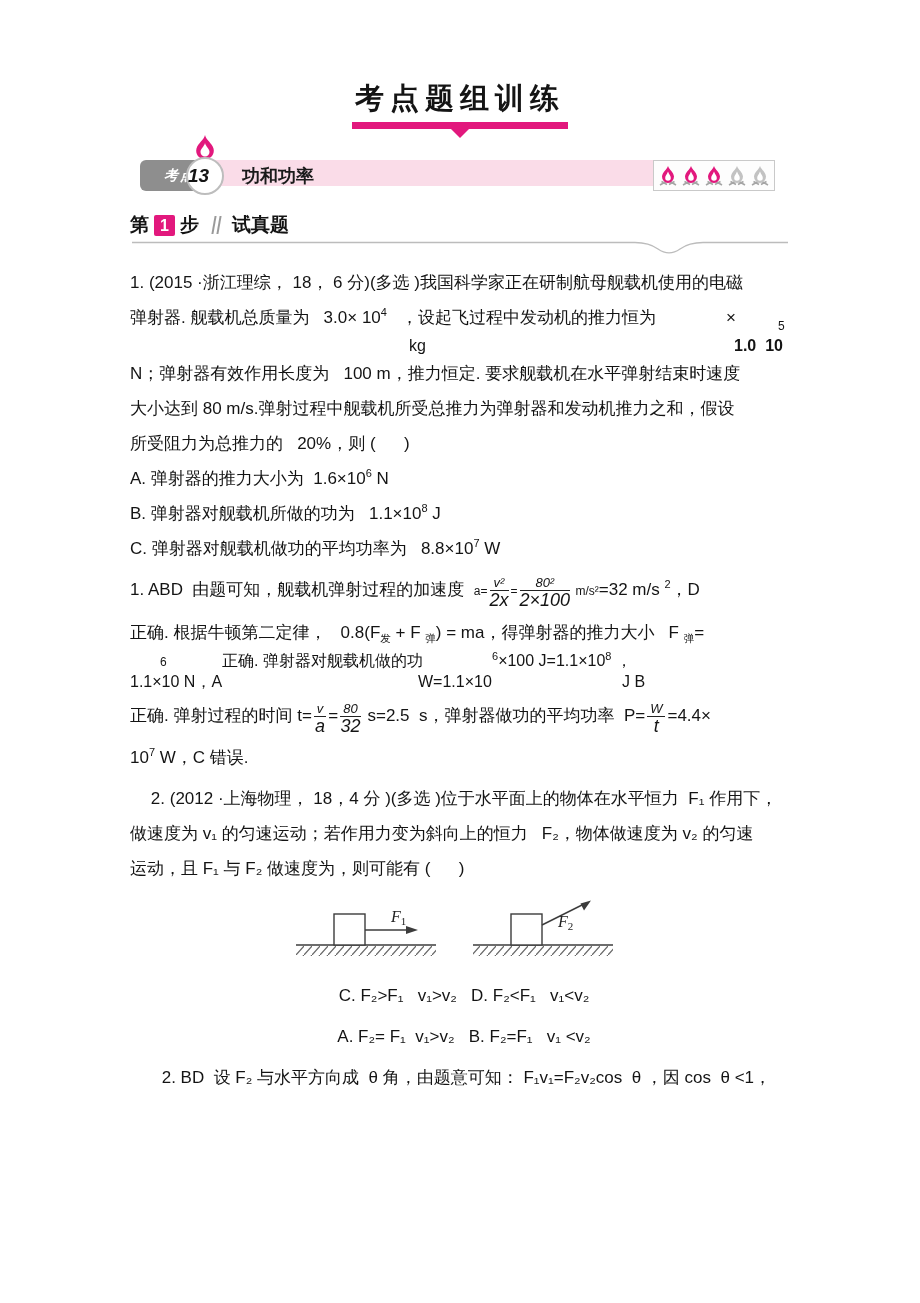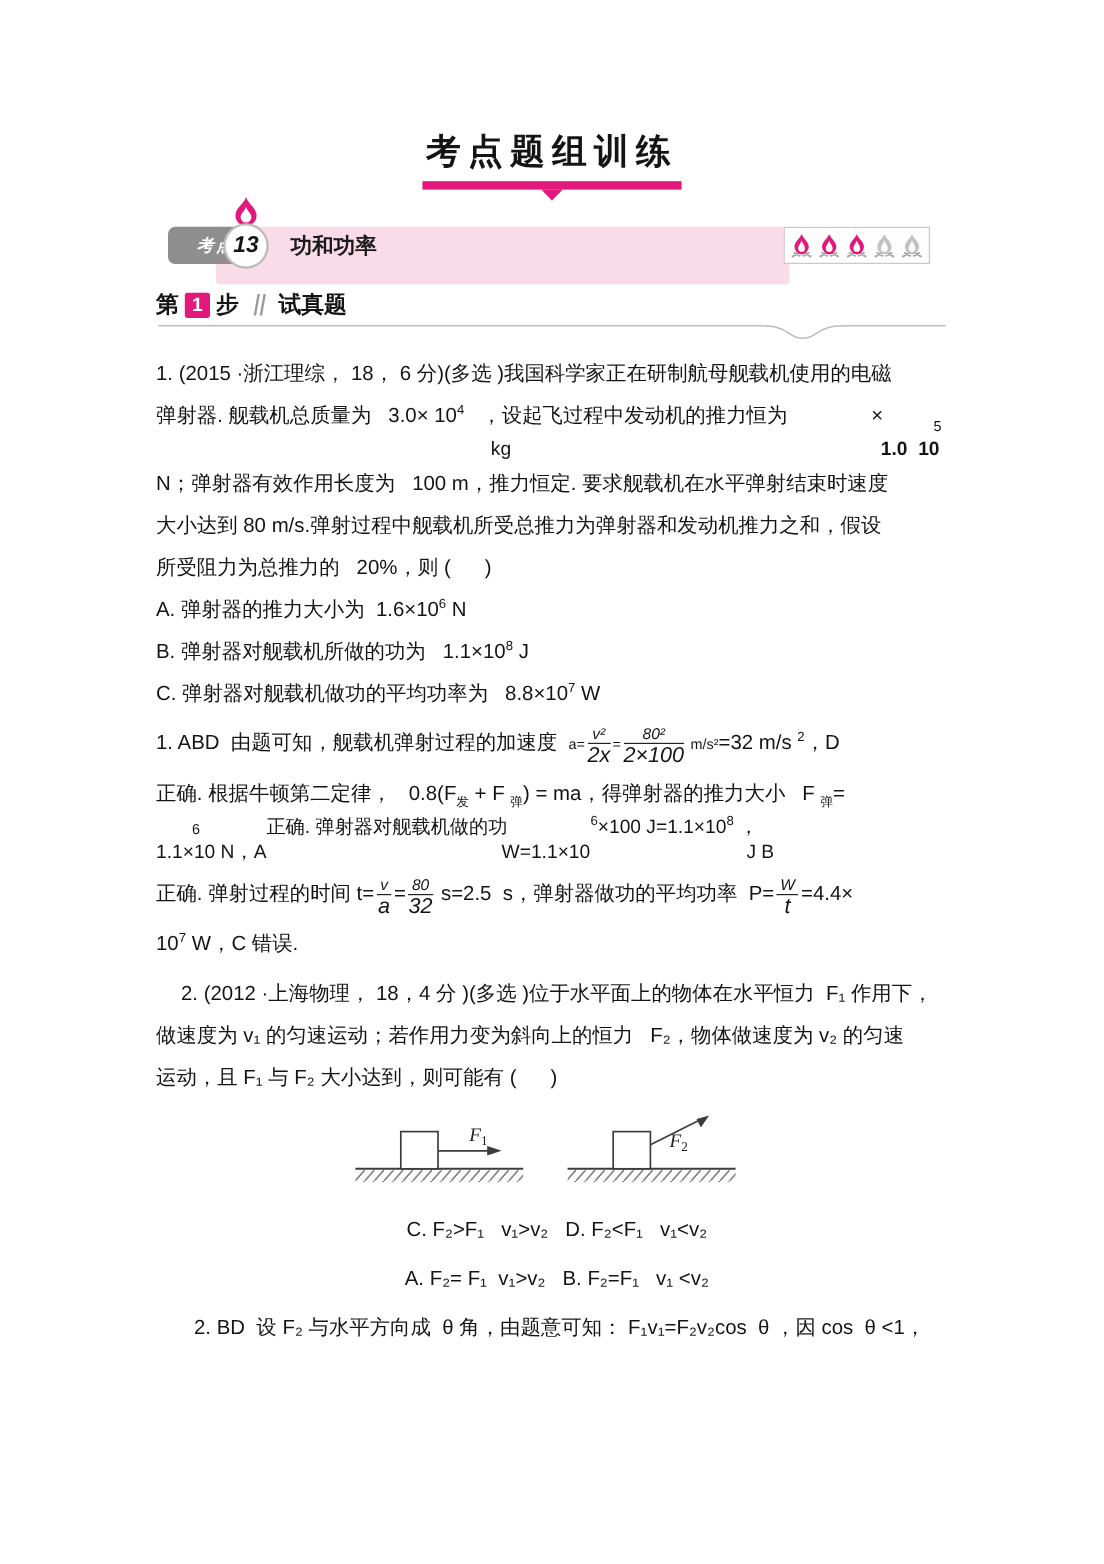--- a/index.html
+++ b/index.html
@@ -1,32 +1,32 @@
 <!DOCTYPE html>
 <html><head>
 <meta charset="utf-8">
 <style>
   html,body{margin:0;padding:0;background:#ffffff;}
   .page{position:relative;width:920px;height:1303px;background:#fff;overflow:hidden;
         font-family:"Liberation Sans","DejaVu Sans",sans-serif;color:#141414;}
 
   
-  .doc-title{padding-top:111px;text-align:center;font-size:29px;font-weight:bold;letter-spacing:6px;line-height:32px;}
+  .doc-title{padding-top:82px;text-align:center;font-size:29px;font-weight:bold;letter-spacing:6px;line-height:32px;}
   .title-rule{width:216px;height:7px;background:#e2187d;margin:8px auto 0 auto;position:relative;}
   .title-rule .tri{position:absolute;left:50%;top:7px;margin-left:-9px;width:0;height:0;
         border-left:9px solid transparent;border-right:9px solid transparent;border-top:9px solid #e2187d;}
 
   
   .banner{position:relative;margin:31px 0 0 140px;width:635px;height:31px;}
-  .pink-bar{position:absolute;left:40px;top:0;width:478px;height:48px;background:#fadce8;border-radius:3px;}
+  .pink-bar{position:absolute;left:40px;top:0;width:478px;height:26px;background:#fadce8;border-radius:3px;}
   .pink-bar .topic{position:absolute;left:62px;top:4px;font-size:18px;font-weight:bold;color:#1a1a1a;}
   .tab{position:absolute;left:0;top:0;width:56px;height:31px;background:#8e8e8e;border-radius:6px 0 0 6px;
        color:#fff;font-size:14px;font-style:italic;font-weight:bold;text-align:right;line-height:31px;letter-spacing:2px;}
   .num-circle{position:absolute;left:46px;top:-3px;width:34px;height:34px;background:#fff;border:2px solid #bdbdbd;
-       border-radius:50%;text-align:center;line-height:34px;font-size:19px;font-weight:bold;font-style:italic;}
+       border-radius:50%;line-height:34px;font-size:19px;font-weight:bold;font-style:italic;}
   .big-flame{position:absolute;left:50px;top:-25px;}
   .rating{position:absolute;right:0;top:0;width:120px;height:29px;background:#fdfdfd;border:1px solid #c9c9c9;
        display:flex;align-items:center;justify-content:center;gap:3px;}
   .rflame{display:block;}
 
   
   .step-row{margin:21px 0 0 130px;display:flex;align-items:center;font-size:19px;font-weight:bold;}
   .step-num{display:inline-block;width:21px;height:21px;background:#e2187d;color:#fff;font-size:16px;
        text-align:center;line-height:21px;border-radius:2px;margin:0 5px;}
   .step-divider{display:inline-block;width:3px;height:18px;border-left:2px solid #9a9a9a;border-right:2px solid #9a9a9a;
@@ -127,21 +127,21 @@
         <div class="tline"><span>B. 弹射器对舰载机所做的功为   1.1×10</span><sup>8</sup><span> J</span></div>
         <div class="tline"><span>C. 弹射器对舰载机做功的平均功率为   8.8×10</span><sup>7</sup><span> W</span></div>
         <div class="tline stackline"><span>1. ABD  由题可知，舰载机弹射过程的加速度  </span><span class="sm">a=</span><span class="stack"><span class="stk-top">v²</span><span class="stk-bot">2x</span></span><span class="sm">=</span><span class="stack"><span class="stk-top">80²</span><span class="stk-bot">2×100</span></span><span class="sm"> m/s²</span><span>=32 m/s </span><sup>2</sup><span>，D</span></div>
         <div class="tline"><span>正确. 根据牛顿第二定律，   0.8(F</span><sub>发</sub><span> + F </span><sub>弹</sub><span>) = ma，得弹射器的推力大小   F </span><sub>弹</sub><span>=</span></div>
         <div class="tline frag"><span class="sm abs" style="left: 30px; top: 2px;">6</span><span class="abs" style="left: 92px;">正确. 弹射器对舰载机做的功</span><span class="abs" style="left: 362px;"><sup>6</sup><span>×100 J=1.1×10</span><sup>8</sup><span> ，</span></span></div>
         <div class="tline frag"><span class="abs" style="left: 0px;">1.1×10 N，A</span><span class="abs" style="left: 288px; text-align: center;">W=1.1×10</span><span class="abs" style="left: 492px;">J B</span></div>
         <div class="tline stackline"><span>正确. 弹射过程的时间 t=</span><span class="stack"><span class="stk-top">v</span><span class="stk-bot">a</span></span><span>=</span><span class="stack"><span class="stk-top">80</span><span class="stk-bot">32</span></span><span> s=2.5  s，弹射器做功的平均功率  P=</span><span class="stack"><span class="stk-top">W</span><span class="stk-bot">t</span></span><span>=4.4×</span></div>
         <div class="tline"><span>10</span><sup>7</sup><span> W，C 错误.</span></div>
         <div class="tline mt6"><span>2. (2012 ·上海物理， 18，4 分 )(多选 )位于水平面上的物体在水平恒力  F₁ 作用下，</span></div>
         <div class="tline"><span>做速度为 v₁ 的匀速运动；若作用力变为斜向上的恒力   F₂，物体做速度为 v₂ 的匀速</span></div>
-        <div class="tline"><span>运动，且 F₁ 与 F₂ 大小达到，则可能有 (      )</span></div>
+        <div class="tline"><span>运动，且 F₁ 与 F₂ 做速度为，则可能有 (      )</span></div>
       </div>
 
     <div class="figure">
       <svg width="330" height="80" viewBox="0 0 330 80">
         <defs>
           <pattern id="hatch" width="8" height="9" patternUnits="userSpaceOnUse">
             <line x1="8" y1="0" x2="0" y2="9" stroke="#666" stroke-width="1.2"></line>
           </pattern>
         </defs>
 

